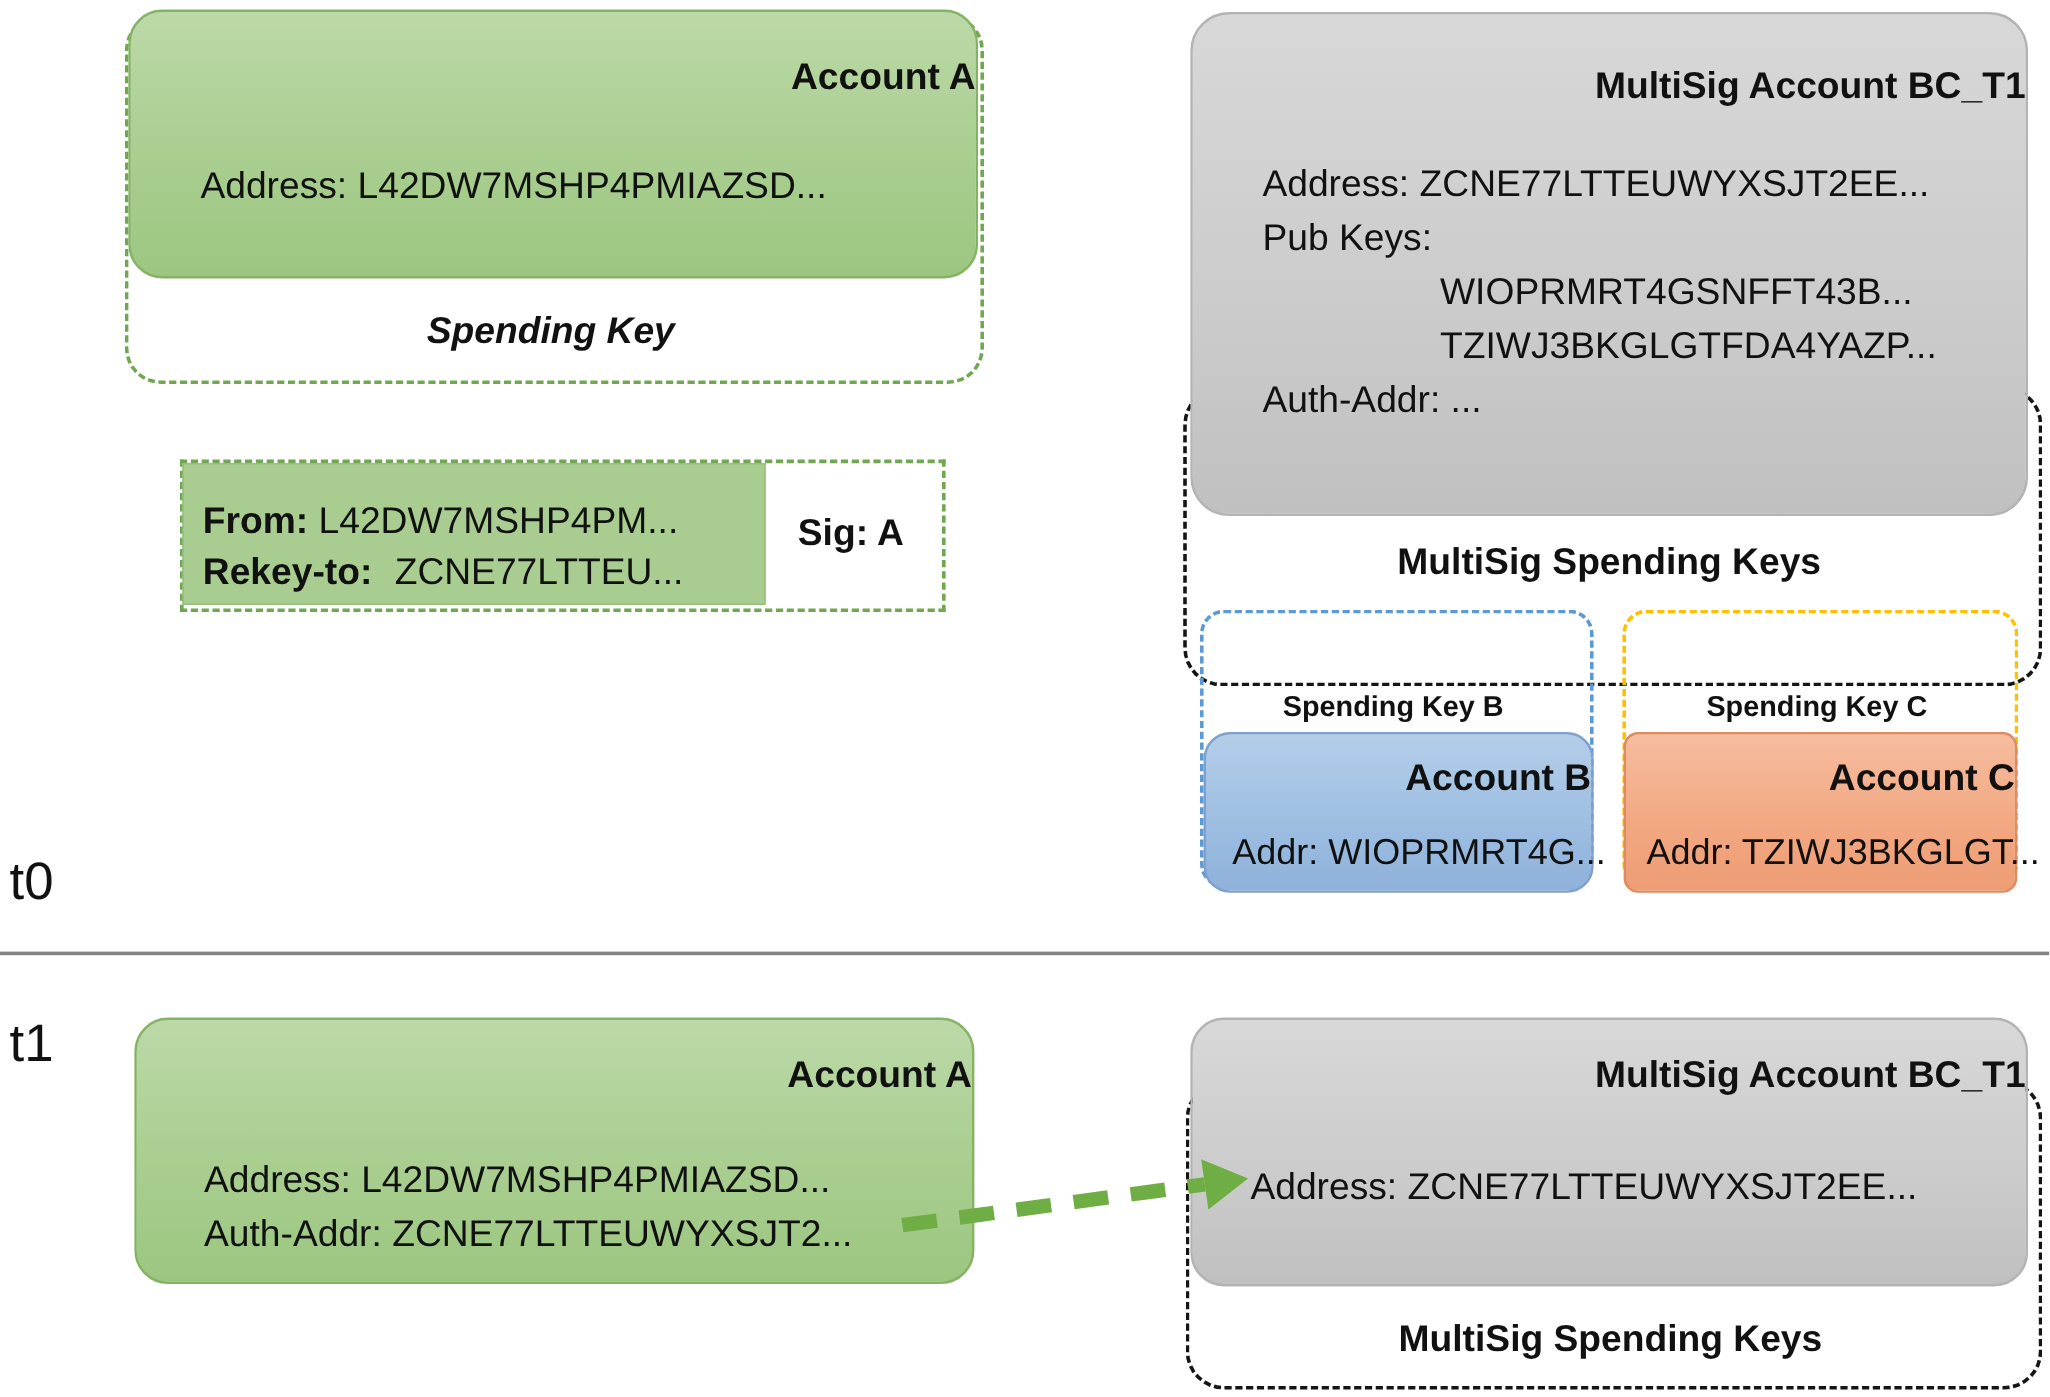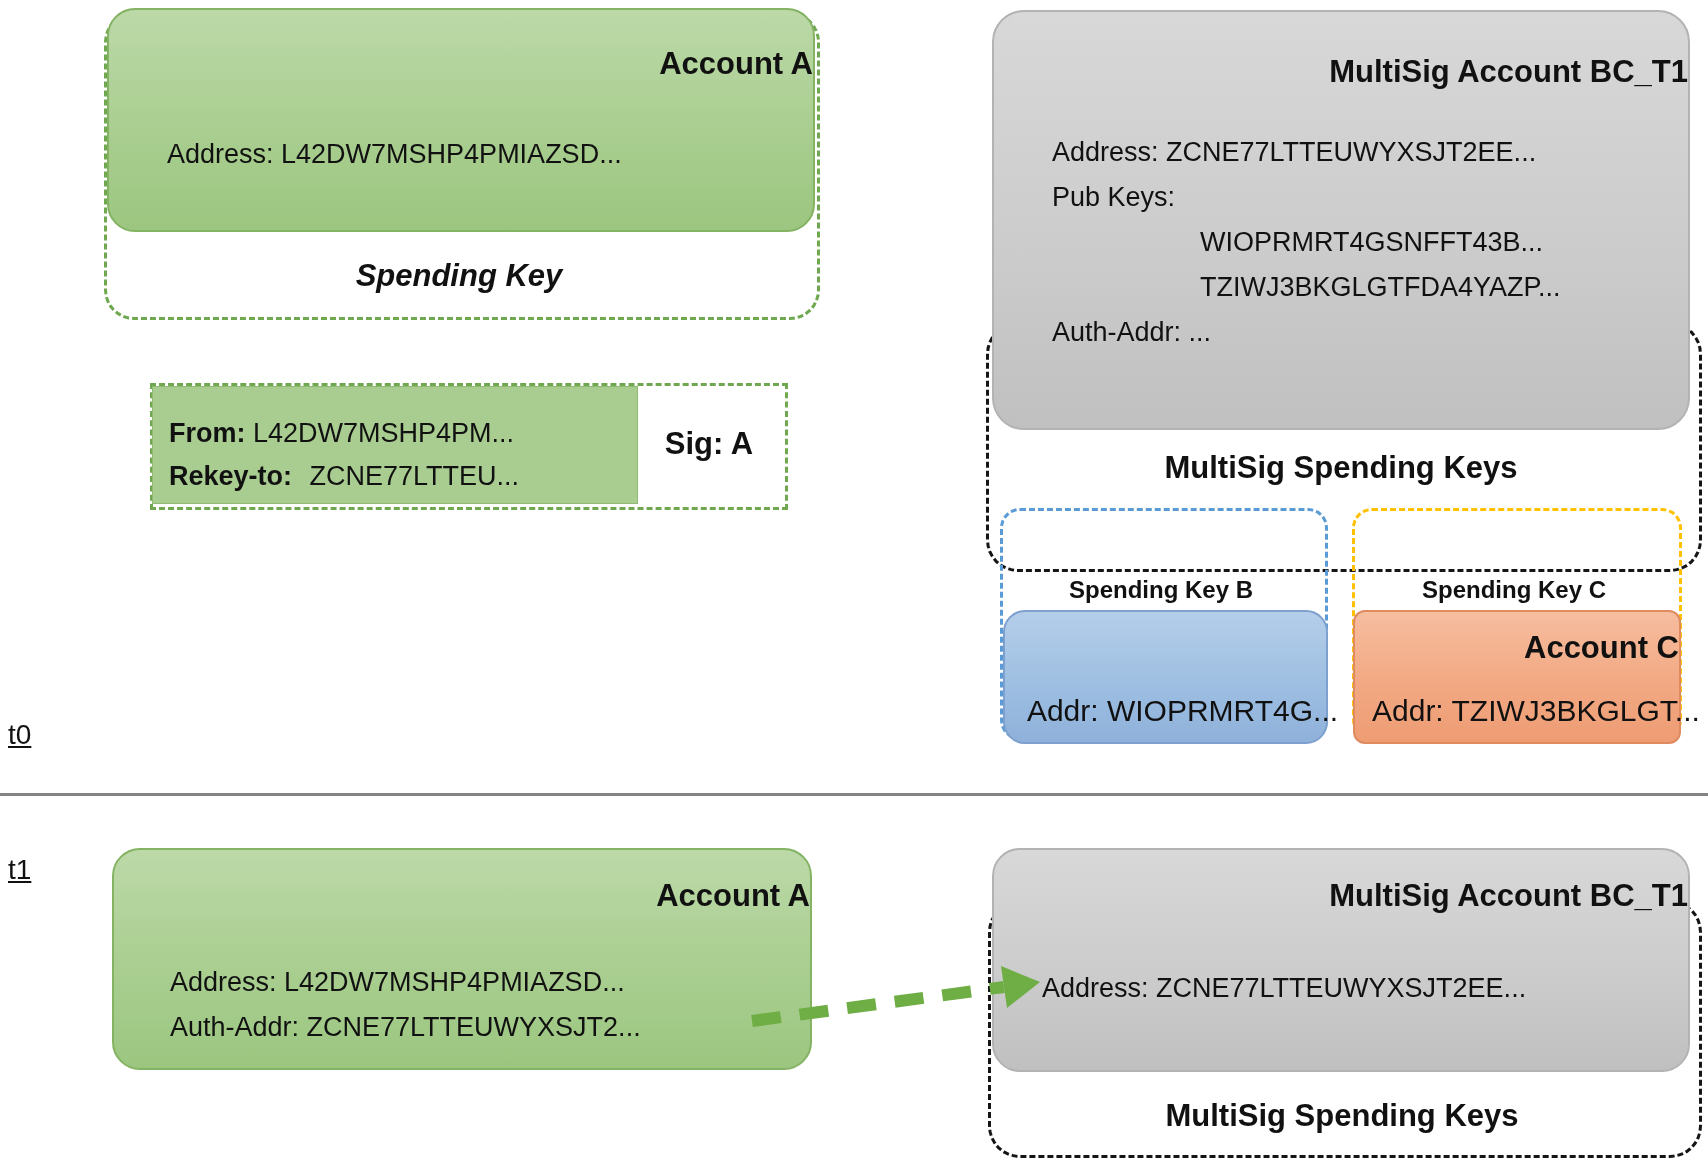--- a/index.html
+++ b/index.html
@@ -27,25 +27,25 @@
   }
   .tx-fill{background:#a9cd90;border:1px solid #8fba74;}
   
   .dash-green{border:3px dashed #6fa84f;border-radius:30px;}
   .dash-green-sq{border:3px dashed #6fa84f;}
   .dash-black{border:3px dashed #151515;border-radius:32px;}
   .dash-blue{border:3px dashed #5b9bd5;border-radius:20px;}
   .dash-yellow{border:3px dashed #ffc000;border-radius:20px;}
   
   .title{font-size:31px;font-weight:bold;text-align:right;}
-  .body-text{font-size:27px;line-height:45px;white-space:nowrap;}
+  .body-text{font-size:31px;line-height:45px;white-space:nowrap;}
   .small-text{font-size:30px;white-space:nowrap;margin-left:17px;}
   .key-label{font-size:24px;font-weight:bold;text-align:center;margin-top:48px;}
   .big-label{font-size:31px;font-weight:bold;text-align:center;}
-  .t-label{font-size:28px;line-height:46px;text-decoration:underline;}
+  .t-label{font-size:44px;line-height:46px;}
   .sig-cell{display:flex;align-items:center;justify-content:center;font-size:31px;font-weight:bold;}
   .indent{padding-left:148px;}
   .bold{font-weight:bold;}
   .sep{background:#848484;}
   svg{display:block;}
 </style>
 </head>
 <body>
 
 <div id="canvas">
@@ -85,20 +85,21 @@
     <div class="abs body-text" style="left:58px;top:118px;">
       <div>Address: ZCNE77LTTEUWYXSJT2EE...</div>
       <div>Pub Keys:</div>
       <div class="indent">WIOPRMRT4GSNFFT43B...</div>
       <div class="indent">TZIWJ3BKGLGTFDA4YAZP...</div>
       <div>Auth-Addr: ...</div>
     </div>
   </div>
 
   <div class="abs blue-box" style="left:1003px;top:610px;width:321px;height:130px;">
+    <div class="abs title" style="left:0;top:18px;width:100%;">Account B</div>
     <div class="abs small-text" style="left:0;top:82px;width:100%;text-align:center;">Addr: WIOPRMRT4G...</div>
   </div>
 
   <div class="abs orange-box" style="left:1353px;top:610px;width:324px;height:130px;">
     <div class="abs title" style="left:0;top:18px;width:100%;">Account C</div>
     <div class="abs small-text" style="left:0;top:82px;width:100%;text-align:center;">Addr: TZIWJ3BKGLGT...</div>
   </div>
 
   <div class="abs t-label" style="left:8px;top:712px;">t0</div>
   <div class="abs sep" style="left:0;top:793px;width:1708px;height:3px;"></div>

